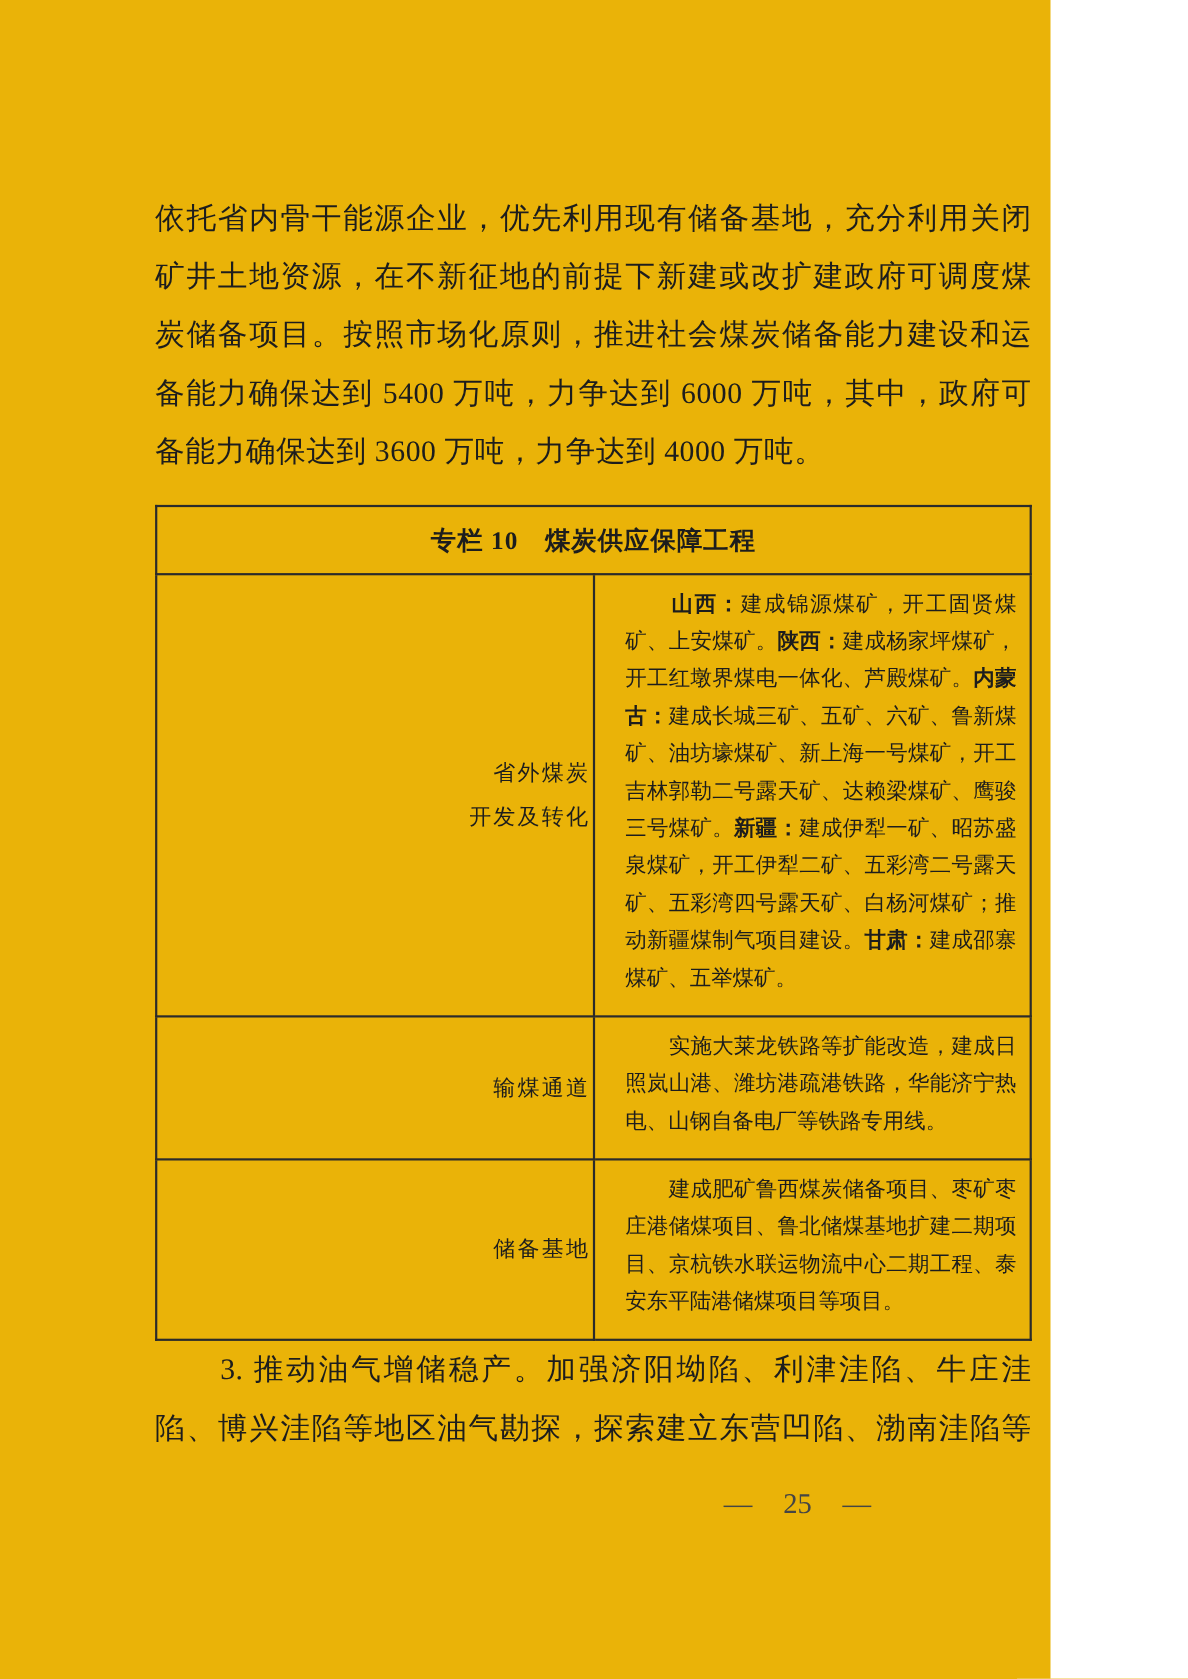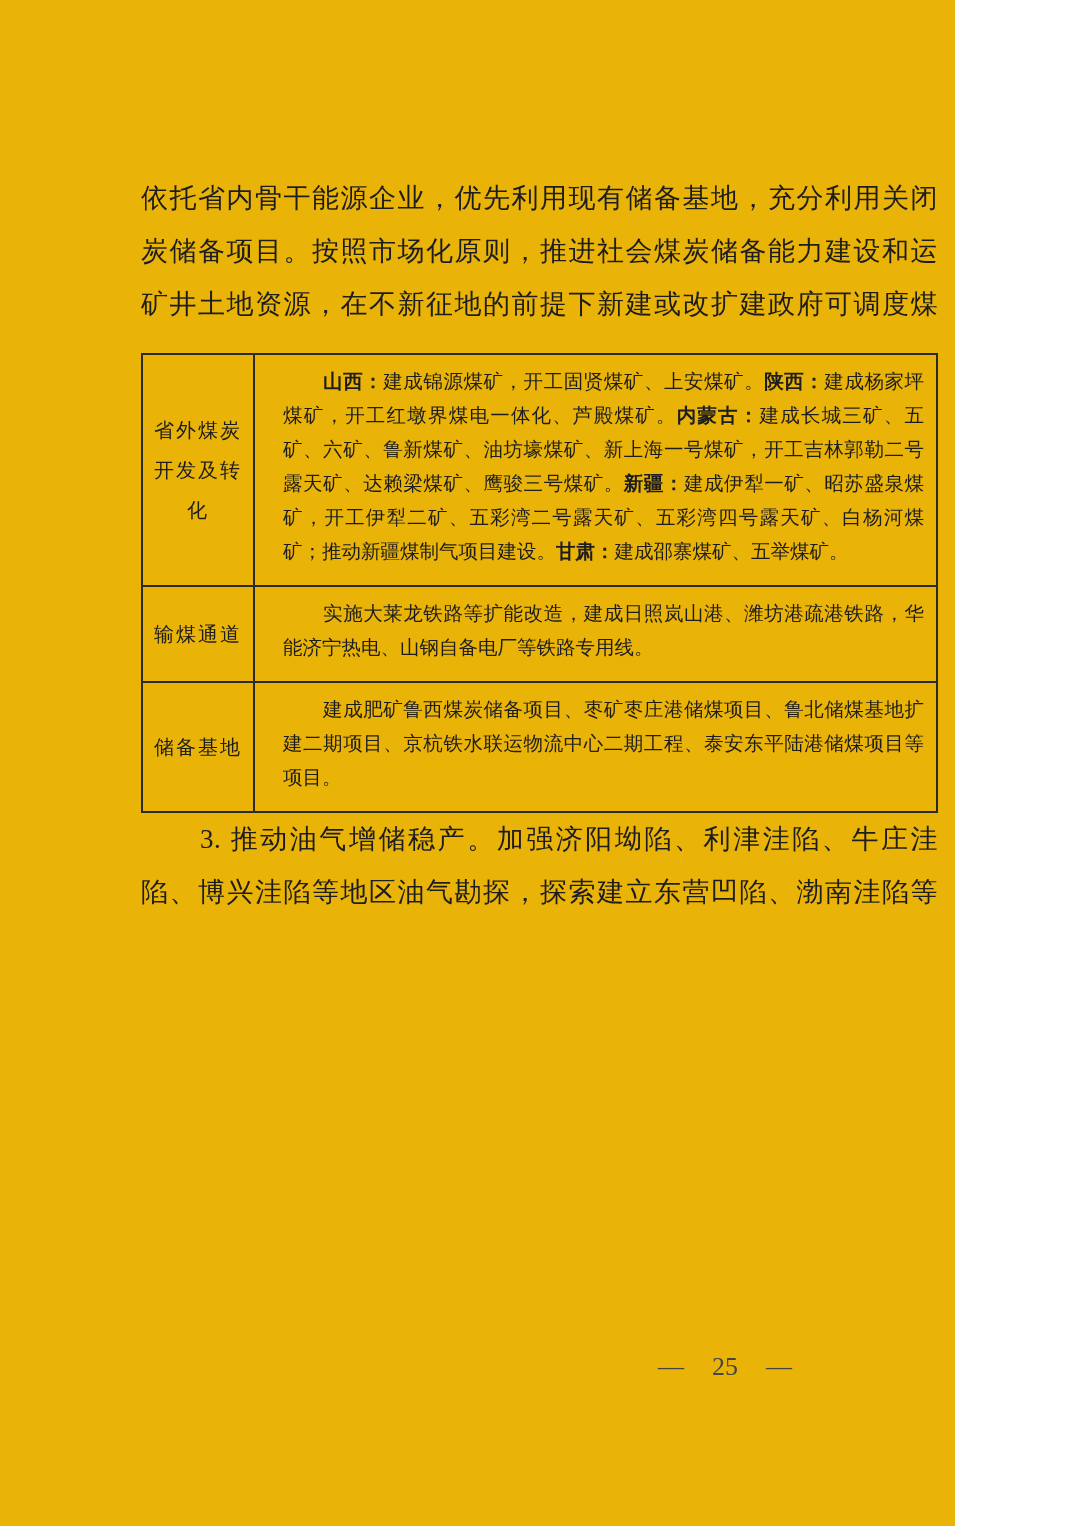--- a/index.html
+++ b/index.html
@@ -22,21 +22,21 @@
   table.box{
     width:797px;border-collapse:collapse;margin-top:22px;
     table-layout:fixed;
   }
   table.box,table.box td{border:2px solid #2b2b2b;}
   td.box-title{
     height:58px;text-align:center;font-weight:bold;
     font-size:23px;letter-spacing:1px;
   }
   td.row-label{
-    width:106px;text-align:center;vertical-align:middle;
+    width:106px;text-align:right;vertical-align:middle;
     font-size:20px;line-height:40px;letter-spacing:2px;
     white-space:pre-line;padding:20px 2px;
   }
   td.row-content{
     vertical-align:top;
     font-size:19.5px;line-height:34px;
     text-align:justify;
     padding:10px 12px 16px 28px;
   }
   td.row-content .seg{font-weight:normal;}
@@ -56,26 +56,31 @@
   #page-footer .dash{letter-spacing:0;}
 </style>
 </head>
 <body>
 
 <div id="page">
   <div id="content">
 
     <div>
         <div class="pline">依托省内骨干能源企业，优先利用现有储备基地，充分利用关闭</div>
+        <div class="pline">矿井土地资源，在不新征地的前提下新建或改扩建政府可调度煤</div>
         <div class="pline">炭储备项目。按照市场化原则，推进社会煤炭储备能力建设和运</div>
-        <div class="pline">矿井土地资源，在不新征地的前提下新建或改扩建政府可调度煤</div>
+        <div class="pline">备能力确保达到 5400 万吨，力争达到 6000 万吨，其中，政府可</div>
+        <div class="pline left-last">备能力确保达到 3600 万吨，力争达到 4000 万吨。</div>
       </div>
 
     <table class="box">
       <tbody>
+        <tr>
+          <td class="box-title" colspan="2">专栏 10　煤炭供应保障工程</td>
+        </tr>
         <tr class="r1">
           <td class="row-label">省外煤炭
 开发及转化</td>
           <td class="row-content"><span class="seg">　　</span><span class="seg seg-bold">山西：</span><span class="seg">建成锦源煤矿，开工固贤煤矿、上安煤矿。</span><span class="seg seg-bold">陕西：</span><span class="seg">建成杨家坪煤矿，开工红墩界煤电一体化、芦殿煤矿。</span><span class="seg seg-bold">内蒙古：</span><span class="seg">建成长城三矿、五矿、六矿、鲁新煤矿、油坊壕煤矿、新上海一号煤矿，开工吉林郭勒二号露天矿、达赖梁煤矿、鹰骏三号煤矿。</span><span class="seg seg-bold">新疆：</span><span class="seg">建成伊犁一矿、昭苏盛泉煤矿，开工伊犁二矿、五彩湾二号露天矿、五彩湾四号露天矿、白杨河煤矿；推动新疆煤制气项目建设。</span><span class="seg seg-bold">甘肃：</span><span class="seg">建成邵寨煤矿、五举煤矿。</span></td>
         </tr>
         <tr class="r2">
           <td class="row-label">输煤通道</td>
           <td class="row-content"><span class="seg">　　实施大莱龙铁路等扩能改造，建成日照岚山港、潍坊港疏港铁路，华能济宁热电、山钢自备电厂等铁路专用线。</span></td>
         </tr>
         <tr class="r3">

